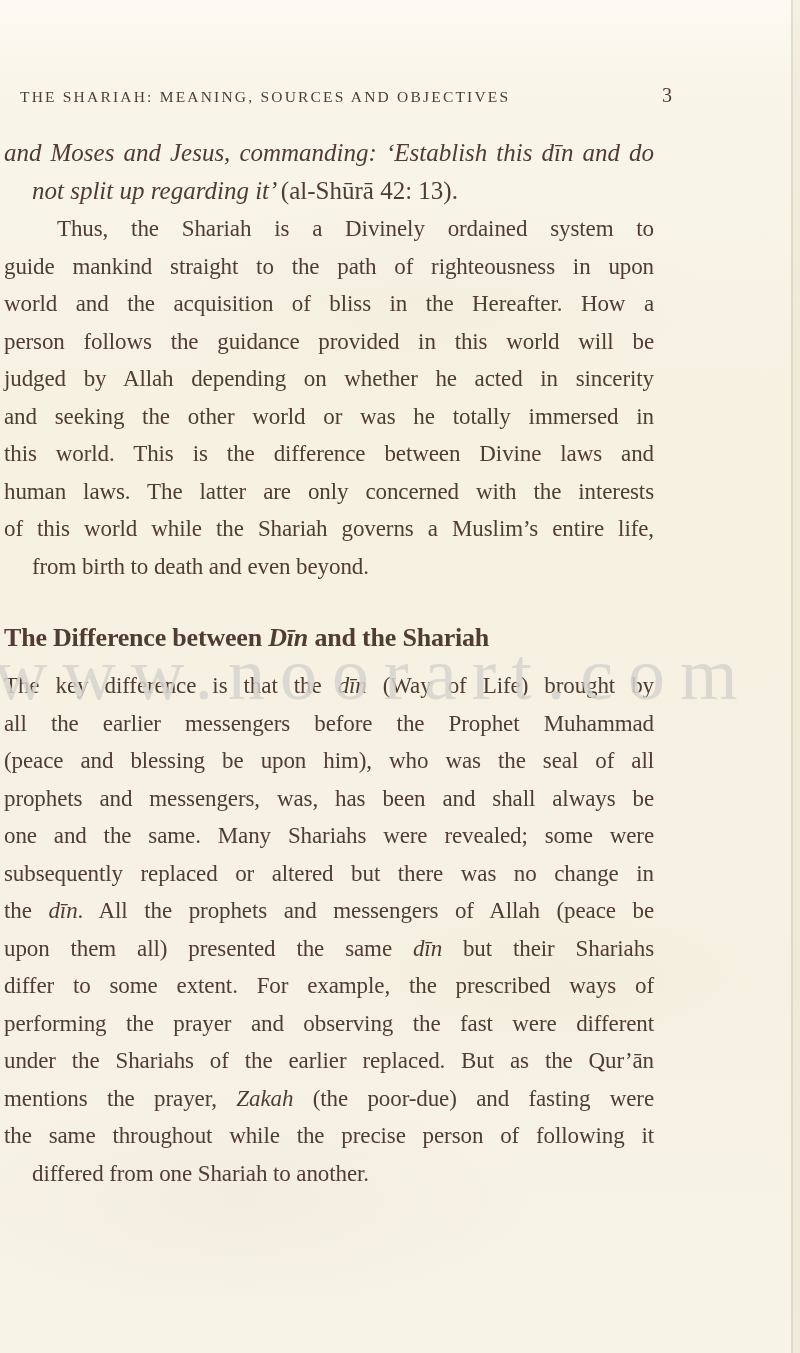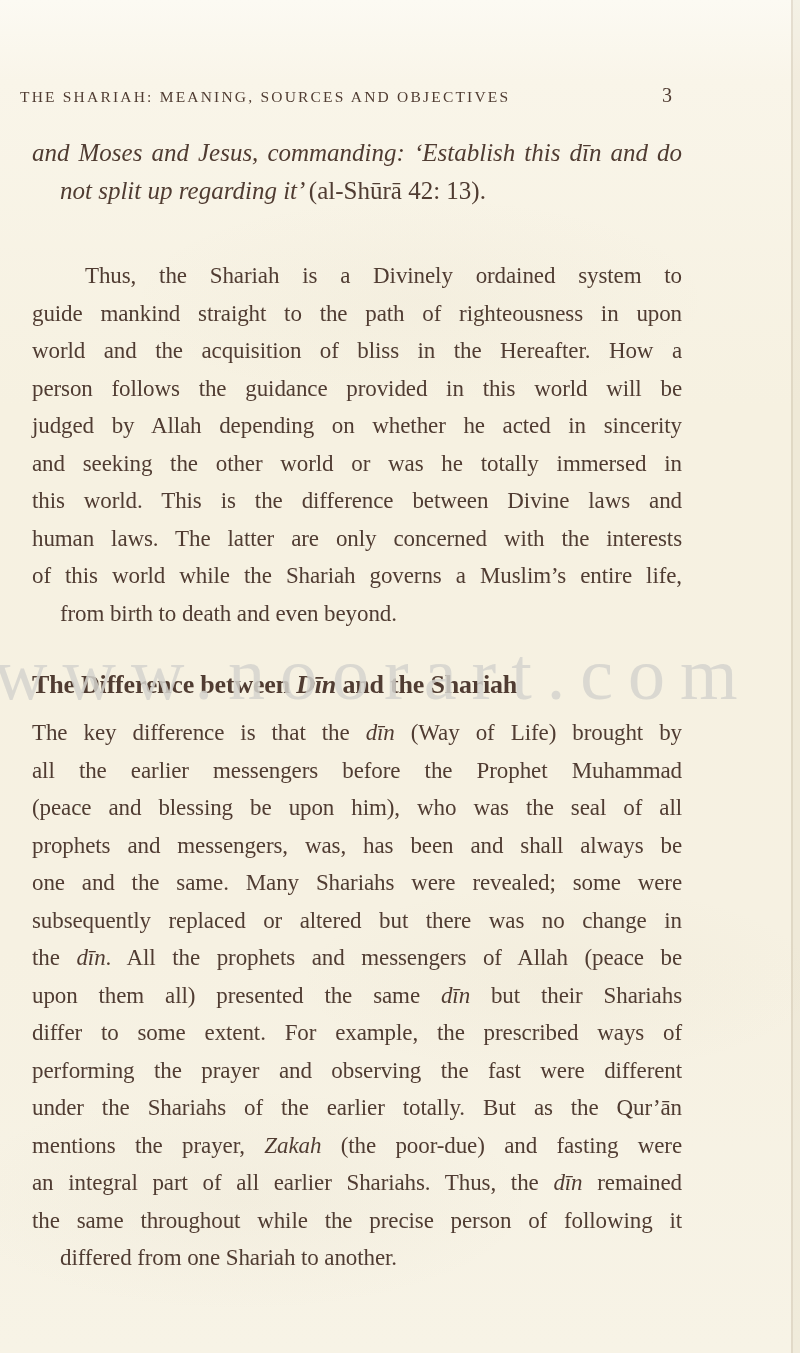--- a/index.html
+++ b/index.html
@@ -56,21 +56,21 @@
     white-space: nowrap;
   }
   #page-number {
     font-size: 20px;
   }
 
   
   #content-area {
     position: absolute;
     top: 0;
-    left: 32px;
+    left: 4px;
     width: 650px;
     padding-top: 134px;
   }
   .para { margin: 0; }
   .ln {
     text-align: justify;
     text-align-last: justify;
     white-space: normal;
   }
   .ln.ln-last {
@@ -83,21 +83,21 @@
     line-height: 38px;
   }
   .para-italic .alt { font-style: normal; }
   .para-roman {
     font-style: normal;
     font-size: 23px;
     line-height: 37.5px;
     letter-spacing: -0.1px;
   }
   .para-roman .alt { font-style: italic; }
-  .para-roman.indented .ln:first-child { text-indent: 53px; margin-top: 47px; }
+  .para-roman.indented .ln:first-child { text-indent: 53px; }
 
   .section-heading {
     margin-top: 36px;
     margin-bottom: 12px;
     font-weight: bold;
     font-size: 26px;
     line-height: 34px;
     letter-spacing: -0.2px;
   }
   .section-heading .alt { font-style: italic; }
@@ -154,22 +154,21 @@
         <div class="ln">The key difference is that the <span class="alt">dīn</span> (Way of Life) brought by</div>
         <div class="ln">all the earlier messengers before the Prophet Muhammad</div>
         <div class="ln">(peace and blessing be upon him), who was the seal of all</div>
         <div class="ln">prophets and messengers, was, has been and shall always be</div>
         <div class="ln">one and the same. Many Shariahs were revealed; some were</div>
         <div class="ln">subsequently replaced or altered but there was no change in</div>
         <div class="ln">the <span class="alt">dīn</span>. All the prophets and messengers of Allah (peace be</div>
         <div class="ln">upon them all) presented the same <span class="alt">dīn</span> but their Shariahs</div>
         <div class="ln">differ to some extent. For example, the prescribed ways of</div>
         <div class="ln">performing the prayer and observing the fast were different</div>
-        <div class="ln">under the Shariahs of the earlier totally. But as the Qur’ān</div>
+        <div class="ln">under the Shariahs of the earlier replaced. But as the Qur’ān</div>
         <div class="ln">mentions the prayer, <span class="alt">Zakah</span> (the poor-due) and fasting were</div>
-        <div class="ln">an integral part of all earlier Shariahs. Thus, the <span class="alt">dīn</span> remained</div>
         <div class="ln">the same throughout while the precise person of following it</div>
         <div class="ln ln-last">differed from one Shariah to another.</div>
       </div>
     </div>
 
   <div id="watermark-text">www.noorart.com</div>
 </div>
 
 </body></html>

